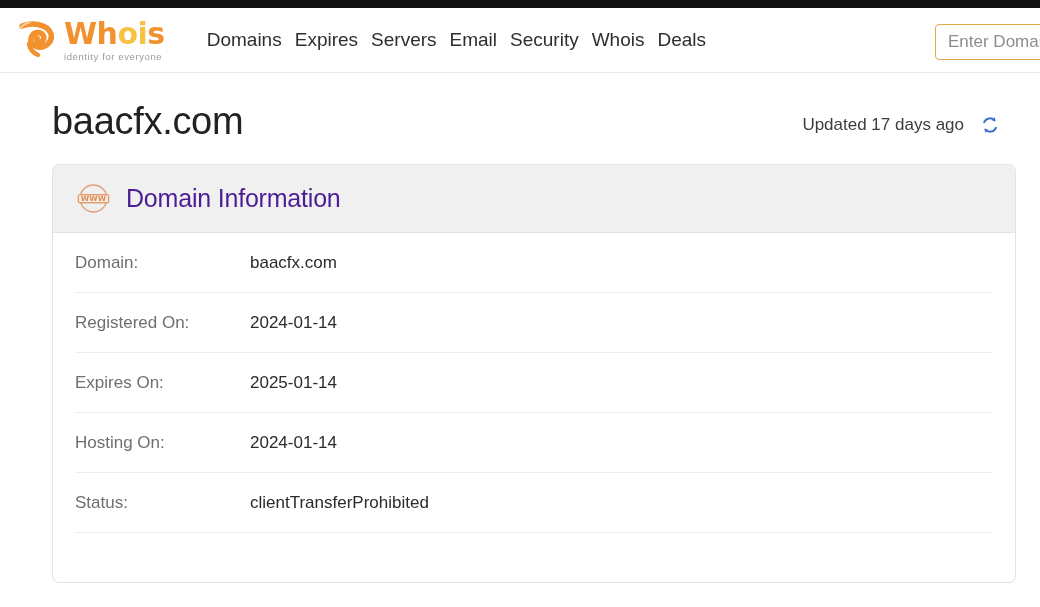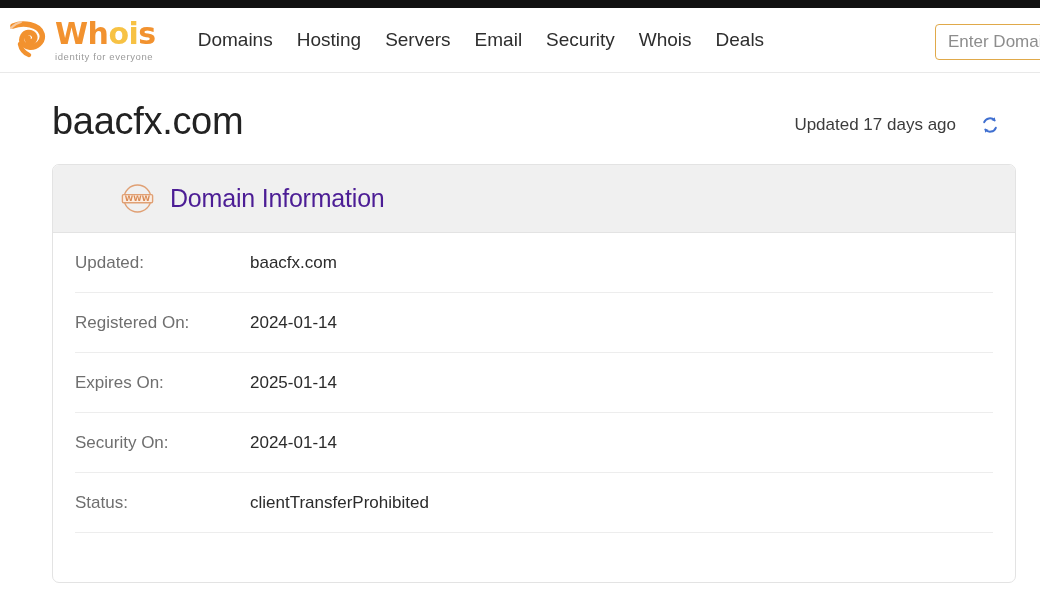--- a/index.html
+++ b/index.html
@@ -20,21 +20,21 @@
     width: 100%;
   }
 
   
   .header {
     height: 65px;
     background: #ffffff;
     border-bottom: 1px solid #e9e9e9;
     display: flex;
     align-items: center;
-    padding-left: 9px;
+    padding-left: 18px;
     position: relative;
   }
 
   .logo {
     display: flex;
     align-items: center;
     flex: 0 0 auto;
     margin-right: 22px;
     cursor: pointer;
   }
@@ -65,21 +65,21 @@
     font-size: 9.5px;
     color: #9a9a9a;
     letter-spacing: 0.6px;
     margin-top: 3px;
     font-family: "Liberation Sans", sans-serif;
   }
 
   .nav {
     display: flex;
     align-items: flex-end;
-    gap: 24px;
+    gap: 13px;
     margin-left: 20px;
   }
   .nav-item {
     font-size: 19px;
     color: #2e2e2e;
     text-decoration: none;
     cursor: pointer;
     white-space: nowrap;
     font-family: "Liberation Sans", sans-serif;
   }
@@ -118,21 +118,21 @@
     font-size: 38px;
     font-weight: normal;
     color: #222222;
     letter-spacing: -0.3px;
     line-height: 1.1;
     font-family: "Liberation Sans", sans-serif;
   }
   .updated {
     display: flex;
     align-items: center;
-    gap: 24px;
+    gap: 16px;
     padding-bottom: 8px;
   }
   .updated-text {
     font-size: 17px;
     color: #3c3c3c;
     white-space: nowrap;
     font-family: "Liberation Sans", sans-serif;
   }
   .refresh-icon {
     width: 20px;
@@ -156,21 +156,20 @@
     height: 68px;
     display: flex;
     align-items: center;
     padding-left: 22px;
     gap: 14px;
   }
   .www-icon {
     width: 37px;
     height: 37px;
     flex: 0 0 auto;
-    margin-left: 44px;
   }
   .card-title {
     font-size: 25px;
     color: #4c1d95;
     font-weight: normal;
     letter-spacing: -0.2px;
     font-family: "Liberation Sans", sans-serif;
   }
 
   .card-body {
@@ -218,21 +217,21 @@
       </svg>
     </div>
     <div class="logo-text-wrap">
       <div class="logo-word"><span class="lw-a">Wh</span><span class="lw-b">oi</span><span class="lw-c">s</span></div>
       <div class="logo-tag">identity for everyone</div>
     </div>
   </div>
 
   <nav class="nav">
     <a class="nav-item" href="#">Domains</a>
-    <a class="nav-item" href="#">Hosting</a>
+    <a class="nav-item" href="#">Expires</a>
     <a class="nav-item" href="#">Servers</a>
     <a class="nav-item" href="#">Email</a>
     <a class="nav-item" href="#">Security</a>
     <a class="nav-item" href="#">Whois</a>
     <a class="nav-item" href="#">Deals</a>
   </nav>
 
   <div class="search-wrap">
     <input class="search-input" type="text" placeholder="Enter Domain Name" style="">
   </div>
@@ -265,37 +264,37 @@
           <rect x="3.4" y="14.6" width="30.2" height="8.2" rx="1.2" fill="#FCEDE2" stroke="#E0A074" stroke-width="1.4"></rect>
           <text x="18.5" y="21.2" text-anchor="middle" font-family="DejaVu Sans, sans-serif" font-size="7.6" font-weight="bold" fill="#D98B56" letter-spacing="0.2">WWW</text>
         </svg>
       </span>
       <span class="card-title">Domain Information</span>
     </div>
 
     <div class="card-body">
 
       <div class="row">
-        <div class="row-label">Updated:</div>
+        <div class="row-label">Domain:</div>
         <div class="row-value">baacfx.com</div>
       </div>
 
 
       <div class="row">
         <div class="row-label">Registered On:</div>
         <div class="row-value">2024-01-14</div>
       </div>
 
       <div class="row">
         <div class="row-label">Expires On:</div>
         <div class="row-value">2025-01-14</div>
       </div>
 
       <div class="row">
-        <div class="row-label">Security On:</div>
+        <div class="row-label">Hosting On:</div>
         <div class="row-value">2024-01-14</div>
       </div>
 
       <div class="row">
         <div class="row-label">Status:</div>
         <div class="row-value">clientTransferProhibited</div>
       </div>
 
       <div class="row">
         

